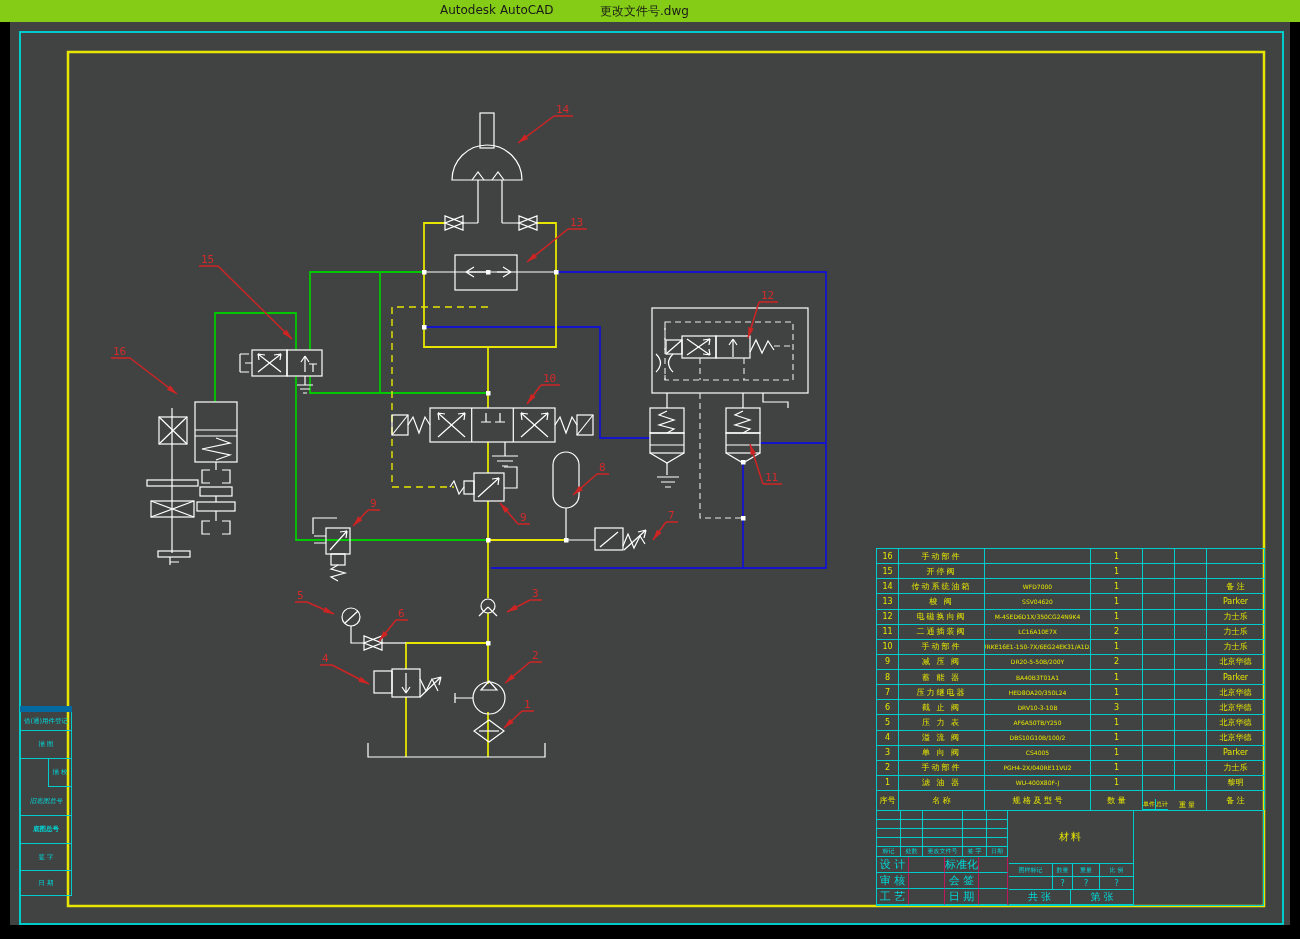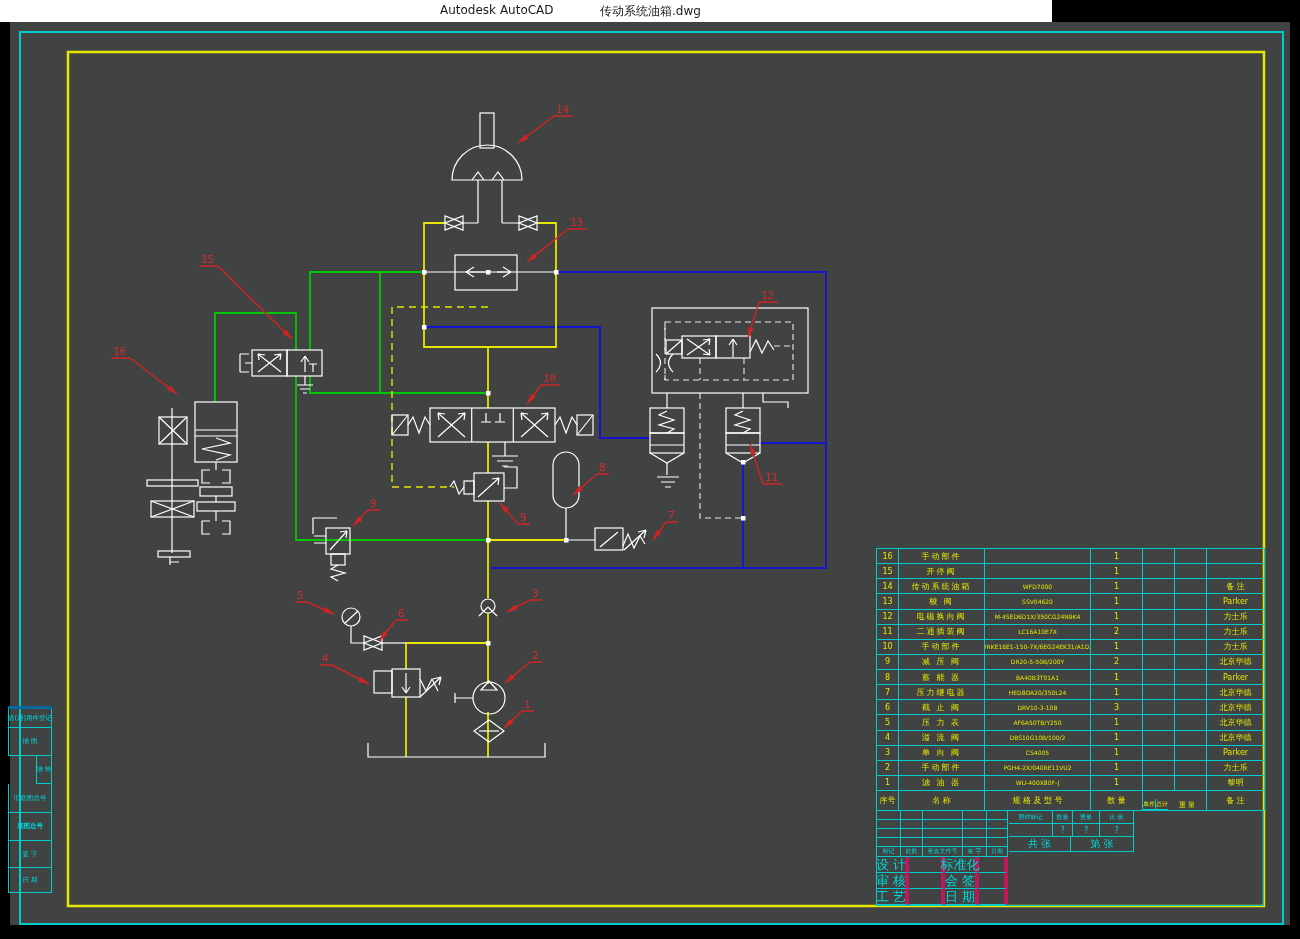--- a/index.html
+++ b/index.html
@@ -1,18 +1,18 @@
 <!DOCTYPE html>
 <html><head>
 <meta charset="utf-8">
 <style>
   html,body{margin:0;padding:0}
   body{width:1300px;height:939px;background:#000;position:relative;overflow:hidden;
        font-family:"DejaVu Sans",sans-serif}
-  #titlebar{position:absolute;left:0;top:0;width:1052px;height:22px;background:#ffffff;
+  #titlebar{position:absolute;left:0;top:0;width:1300px;height:22px;background:#84cc16;
             color:#1a1a1a;font-size:12px}
   #titlebar .app{position:absolute;left:440px;top:3px}
   #titlebar .doc{position:absolute;left:600px;top:3px}
   #canvas-bg{position:absolute;left:10px;top:22px;width:1280px;height:903px;background:#414343}
   svg#schematic{position:absolute;left:0;top:0;width:1300px;height:939px}
 
   
   .w{stroke:#ffffff;fill:none;stroke-width:1.2}
   .wd{stroke:#e9e9e9;fill:none;stroke-width:1.1;stroke-dasharray:6 4}
   .y{stroke:#e6e600;fill:none;stroke-width:1.8}
@@ -20,21 +20,21 @@
   .g{stroke:#00c800;fill:none;stroke-width:1.8}
   .b{stroke:#1414cd;fill:none;stroke-width:1.8}
   .node{fill:#ffffff;stroke:none}
   .cyanline{stroke:#00cccc;fill:none;stroke-width:2}
   .yellowline{stroke:#e6e600;fill:none;stroke-width:2.5}
   .anno-line{stroke:#cf2424;stroke-width:1.5;fill:none}
   .anno-head{fill:#cf2424;stroke:none}
   .anno-text{fill:#d42a2a;font-size:11px;font-family:"DejaVu Sans Mono",monospace}
 
   
-  #left-sidebar{position:absolute;left:8px;top:706px;width:44px;border-top:3px solid #0369a1}
+  #left-sidebar{position:absolute;left:20px;top:706px;width:52px;border-top:6px solid #0369a1}
   .sb-cell{box-sizing:border-box;border:1px solid #00cccc;border-top:none;color:#00d8d8;
            font-size:6.5px;display:flex;align-items:center;justify-content:center;
            text-align:center;overflow:hidden;white-space:nowrap}
 
   
   #parts-table{position:absolute;left:876px;top:548px;width:388px;color:#e6e600}
   #parts-rows{border-left:1px solid #00cccc}
   .prow{display:grid;grid-template-columns:22px 86px 106px 52px 32px 32px 58px;height:15.125px}
   .pcell{box-sizing:border-box;border-right:1px solid #00cccc;border-top:1px solid #00cccc;
          display:flex;align-items:center;justify-content:center;font-size:8px;
@@ -54,43 +54,43 @@
   
   #title-block{position:absolute;left:876px;top:810px;width:388px;height:96px;
                box-sizing:border-box;border:1px solid #00cccc;color:#00d8d8}
   #tb-left{position:absolute;left:0;top:0;width:132px;height:94px}
   #tb-rev-grid{display:grid;grid-template-columns:24px 22px 40px 24px 21px;grid-auto-rows:9px;height:36px}
   #tb-rev-grid div{box-sizing:border-box;border-right:1px solid #00cccc;border-bottom:1px solid #00cccc}
   #tb-rev-header{display:grid;grid-template-columns:24px 22px 40px 24px 21px;height:10px;font-size:6px}
   #tb-rev-header div{box-sizing:border-box;border-right:1px solid #00cccc;border-bottom:1px solid #00cccc;
                      display:flex;align-items:center;justify-content:center;overflow:hidden;white-space:nowrap}
   #tb-sign{display:grid;grid-template-columns:32px 36px 34px 29px;grid-auto-rows:16px;height:48px}
-  #tb-sign div{box-sizing:border-box;border-right:4px solid #be185d;border-bottom:1px solid #00cccc;
-               display:flex;align-items:center;justify-content:center;font-size:13px;white-space:nowrap}
+  #tb-sign div{box-sizing:border-box;border-right:1px solid #be185d;border-bottom:1px solid #00cccc;
+               display:flex;align-items:center;justify-content:center;font-size:11px;white-space:nowrap}
   #tb-mid{position:absolute;left:132px;top:0;width:125px;height:94px}
   #tb-material{box-sizing:border-box;height:53px;border-right:1px solid #00cccc;border-bottom:1px solid #00cccc;
                display:flex;align-items:center;justify-content:center;color:#e6e600;font-size:10px;letter-spacing:2px}
   #tb-stamp-h{display:grid;grid-template-columns:44px 20px 27px 34px;height:13px;font-size:6px}
   #tb-stamp-h div, #tb-stamp-v div, #tb-sheet div{box-sizing:border-box;border-right:1px solid #00cccc;
                border-bottom:1px solid #00cccc;display:flex;align-items:center;justify-content:center;
                overflow:hidden;white-space:nowrap}
   #tb-stamp-v{display:grid;grid-template-columns:44px 20px 27px 34px;height:13px;font-size:8px}
   #tb-sheet{display:grid;grid-template-columns:62px 63px;height:15px;font-size:10px}
   #tb-right{position:absolute;left:257px;top:0;width:130px;height:94px}
   #tb-right .blank{box-sizing:border-box;height:28px;border-bottom:1px solid #00cccc}
   #tb-name{box-sizing:border-box;height:37px;border-bottom:1px solid #00cccc;display:flex;align-items:center;
            justify-content:center;color:#e6e600;font-size:13px;letter-spacing:2px;font-weight:bold}
   #tb-no{height:29px;display:flex;align-items:center;justify-content:center;color:#e6e600;font-size:10px}
 </style>
 </head>
 <body>
 
 <div id="titlebar">
   <span class="app">Autodesk AutoCAD</span>
-  <span class="doc">传动系统油箱.dwg</span>
+  <span class="doc">更改文件号.dwg</span>
 </div>
 
 <div id="canvas-bg"></div>
 
 <svg id="schematic" viewBox="0 0 1300 939">
 
   <rect x="20" y="32" width="1263" height="892" class="cyanline"></rect>
   <rect x="68" y="52" width="1196" height="854" class="yellowline"></rect>
 
   <g>
@@ -383,21 +383,21 @@
         <polygon points="177,394 166.84127314160213,389.7809635440701 170.28041740696605,385.2909696420672" class="anno-head"></polygon>
         <text x="113" y="355" class="anno-text">16</text>
       </g>
     </g>
 </svg>
 
 <div id="left-sidebar">
     <div class="sb-cell" style="height: 19px;">借(通)用件登记</div>
     <div class="sb-cell" style="height: 28px;">描  图</div>
     <div class="sb-cell" style="height: 28px; margin-left: 28px;">描  校</div>
-    <div class="sb-cell" style="height: 29px;">旧底图总号</div>
+    <div class="sb-cell" style="height: 29px; font-style: italic;">旧底图总号</div>
     <div class="sb-cell" style="height: 28px; font-weight: bold;">底图总号</div>
     <div class="sb-cell" style="height: 27px;">签  字</div>
     <div class="sb-cell" style="height: 25px;">日  期</div>
   </div>
 
 <div id="parts-table">
   <div id="parts-rows">
       <div class="prow">
         <div class="pcell c-no">16</div>
         <div class="pcell c-name">手动部件</div>
@@ -599,20 +599,21 @@
         <div></div>
       <div>会 签</div>
         <div></div>
       <div>工 艺</div>
         <div></div>
       <div>日 期</div>
         <div></div>
     </div>
   </div>
   <div id="tb-mid">
+    <div id="tb-material">材料</div>
     <div id="tb-stamp-h">
       <div>图样标记</div>
       <div>数量</div>
       <div>重量</div>
       <div>比 例</div>
     </div>
     <div id="tb-stamp-v">
       <div></div>
       <div>?</div>
       <div>?</div>

